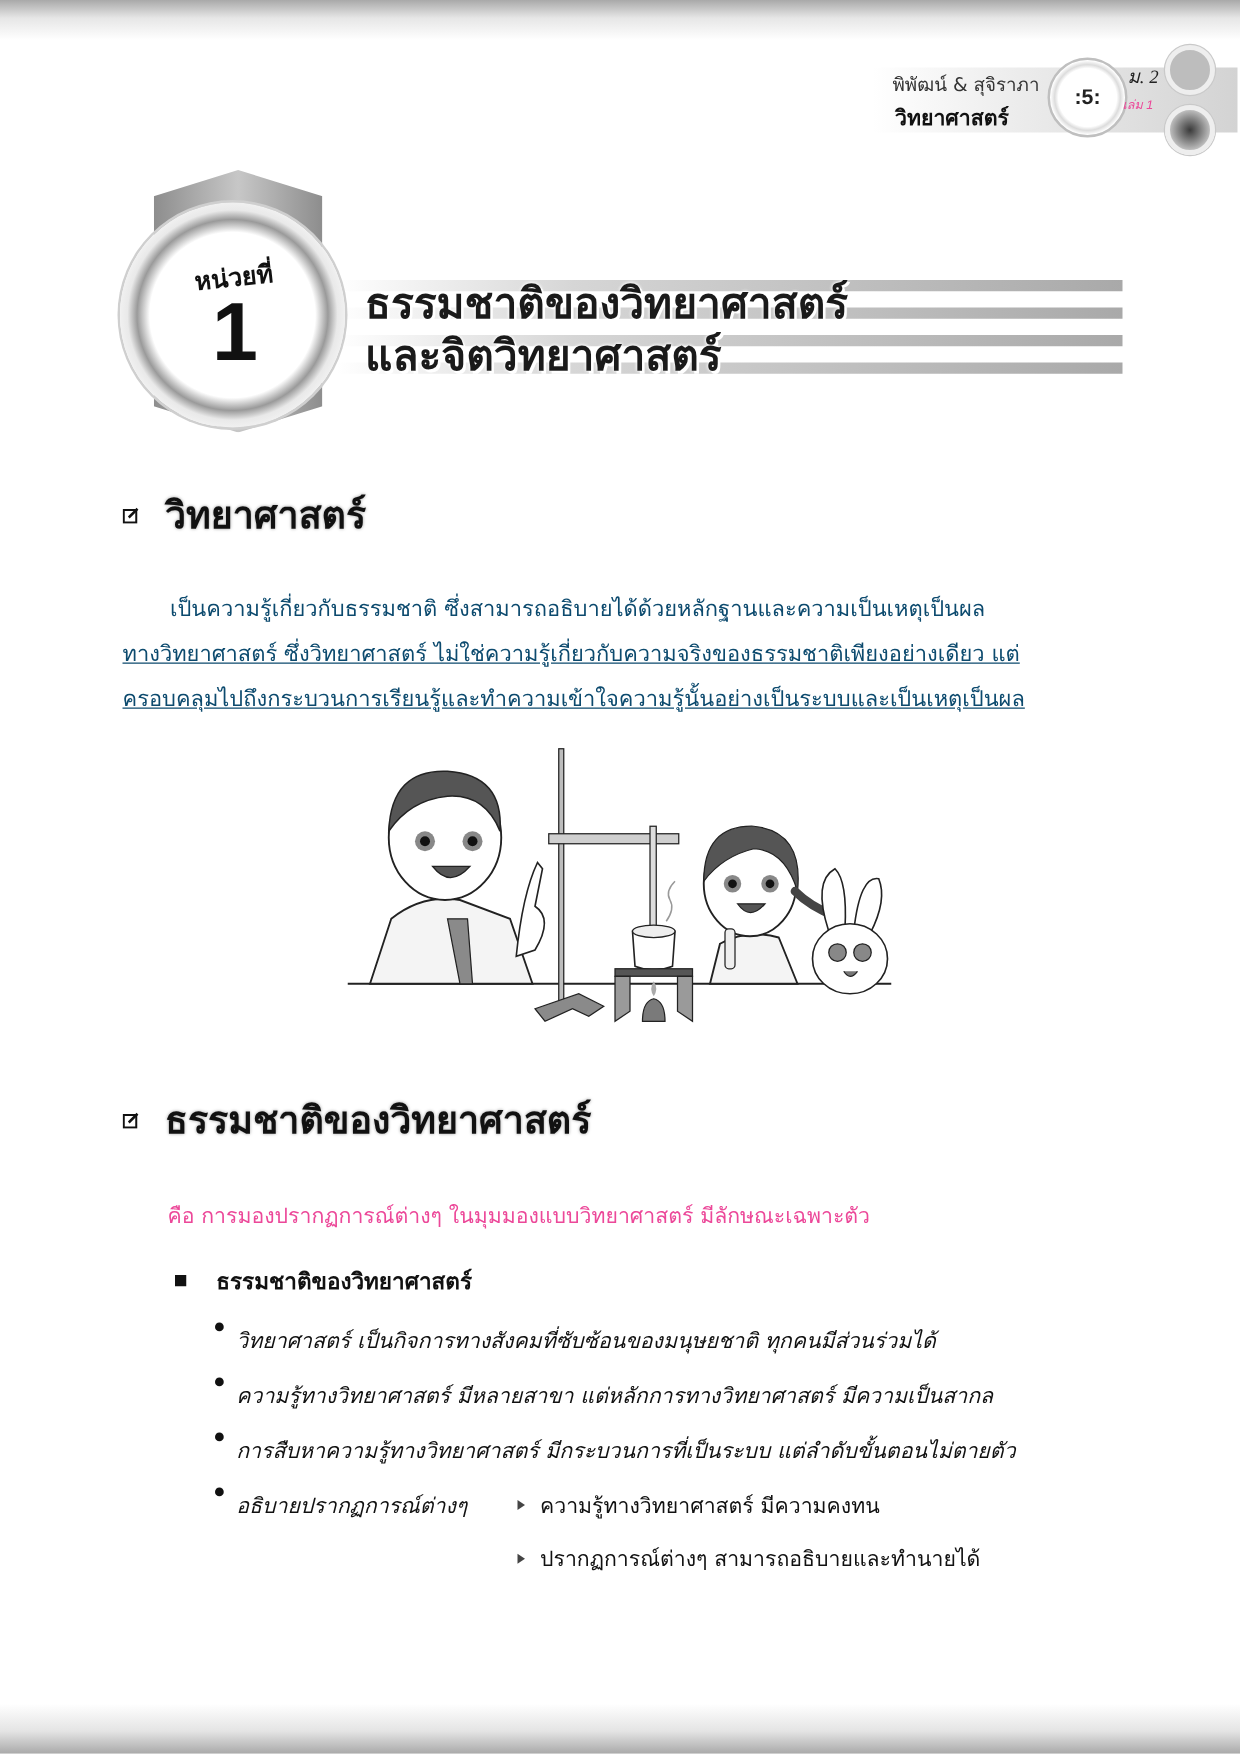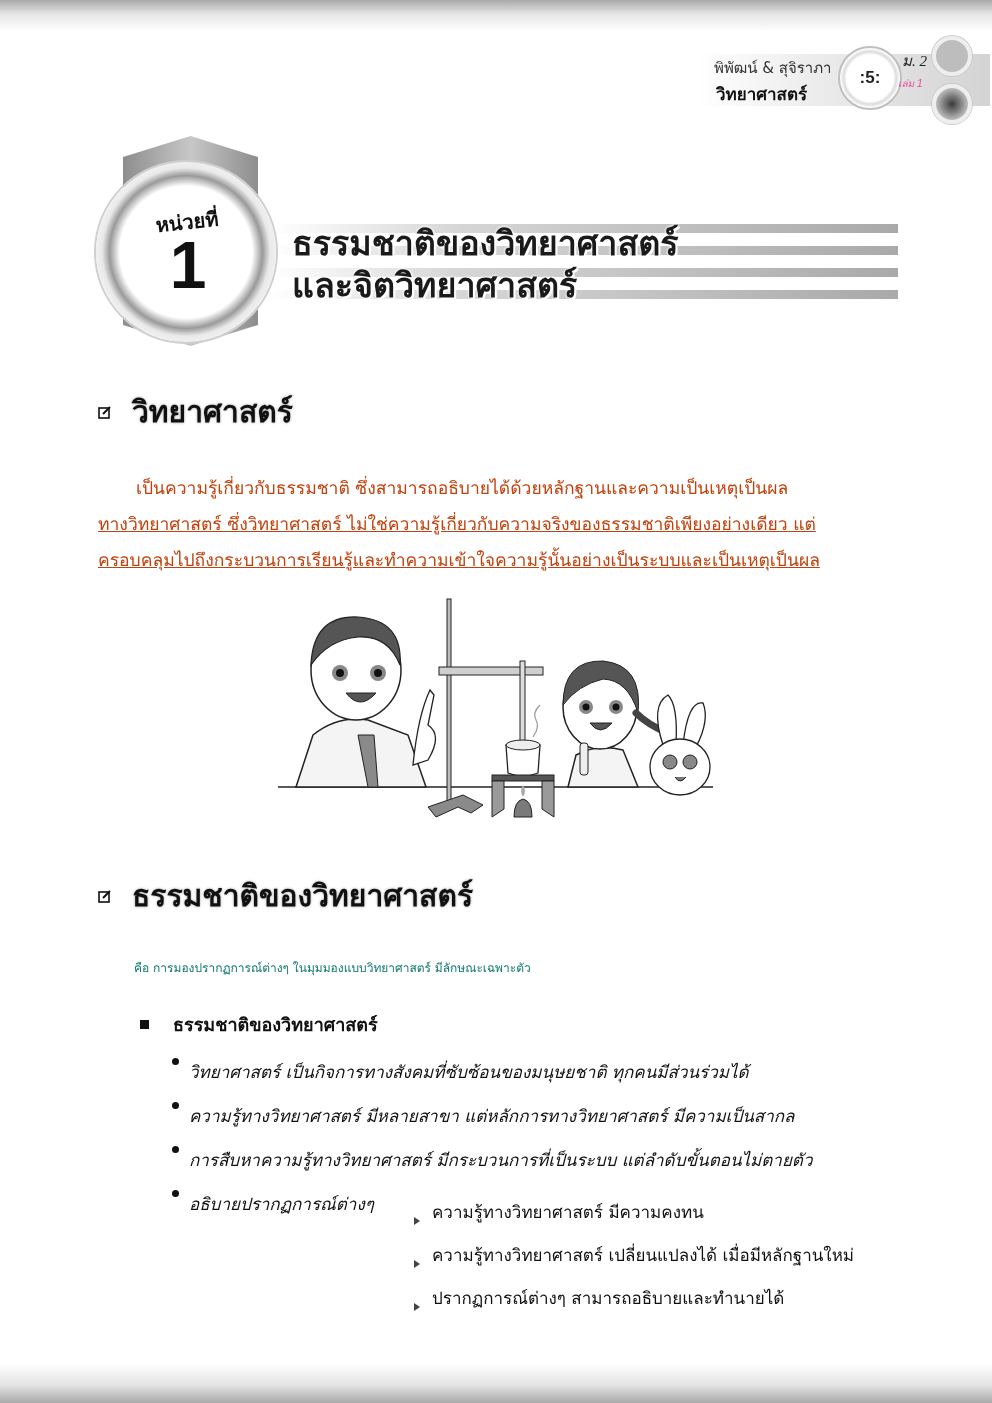--- a/index.html
+++ b/index.html
@@ -47,37 +47,37 @@
       background: linear-gradient(to right, rgba(255,255,255,0) 0%, #d6d6d6 30%, #a9a9a9 100%); }
     .unit-title { position:absolute; left:292px; top:222px; font-size:34px; font-weight:bold; color:#1a1a1a; line-height:42px;
       text-shadow: 0 0 3px #fff, 0 0 3px #fff, 2px 2px 0 #fff; white-space:nowrap; }
 
     
     .sec-head { position:absolute; left:98px; display:flex; align-items:center; white-space:nowrap; }
     .edit-icon { width:14px; height:14px; margin-right:20px; }
     .sec-title { font-size:30px; font-weight:bold; color:#111;
       text-shadow: 0 0 3px #bdbdbd, 0 0 2px #cfcfcf; }
 
-    .para { position:absolute; left:98px; width:800px; font-size:17.5px; line-height:36px; color:#c2410c; text-align:justify; }
+    .para { position:absolute; left:98px; width:800px; font-size:17.5px; line-height:36px; color:#0c4a6e; text-align:justify; }
     .para .l1 { display:block; text-indent:38px; }
     .para .ln { display:block;text-decoration:underline; }
 
     .illus { position:absolute; left:278px; top:595px; width:440px; height:230px; }
 
-    .intro { position:absolute; left:134px; top:958px; font-size:12px; color:#0f766e; white-space:nowrap; }
+    .intro { position:absolute; left:134px; top:958px; font-size:17px; color:#ec4899; white-space:nowrap; }
     .sub-head { position:absolute; left:140px; top:1010px; display:flex; align-items:center; white-space:nowrap; }
     .square-bullet { width:9px; height:9px; background:#111; margin-right:24px; }
     .sub-title { font-size:18px; font-weight:bold; color:#111; }
 
     .bullets { position:absolute; left:172px; top:1058px; }
     .bullet { display:flex; align-items:flex-start; height:44px; white-space:nowrap; }
     .dot { width:7px; height:7px; border-radius:50%; background:#111; margin-right:10px; flex:none; }
     .btxt { font-size:17px; font-style:italic; color:#111; }
     .sub-bullets { position:absolute; left:414px; top:1182px; }
-    .sb { display:flex; align-items:flex-end; height:43px; white-space:nowrap; }
+    .sb { display:flex; align-items:center; height:43px; white-space:nowrap; }
     .tri { width:0; height:0; border-left:6px solid #444; border-top:4px solid transparent; border-bottom:4px solid transparent; margin-right:12px; flex:none; }
     .sbtxt { font-size:17px; color:#111; }
   </style>
 </head>
 <body>
 
 <div class="edge-top"></div>
 <div class="edge-bottom"></div>
 
 <div class="hdr">
@@ -214,19 +214,15 @@
   </div>
 </div>
 
 <div class="sub-bullets">
   <div class="sb">
     <span class="tri"></span>
     <span class="sbtxt">ความรู้ทางวิทยาศาสตร์ มีความคงทน</span>
   </div>
   <div class="sb">
     <span class="tri"></span>
-    <span class="sbtxt">ความรู้ทางวิทยาศาสตร์ เปลี่ยนแปลงได้ เมื่อมีหลักฐานใหม่</span>
-  </div>
-  <div class="sb">
-    <span class="tri"></span>
     <span class="sbtxt">ปรากฏการณ์ต่างๆ สามารถอธิบายและทำนายได้</span>
   </div>
 </div>
 
 </body></html>

